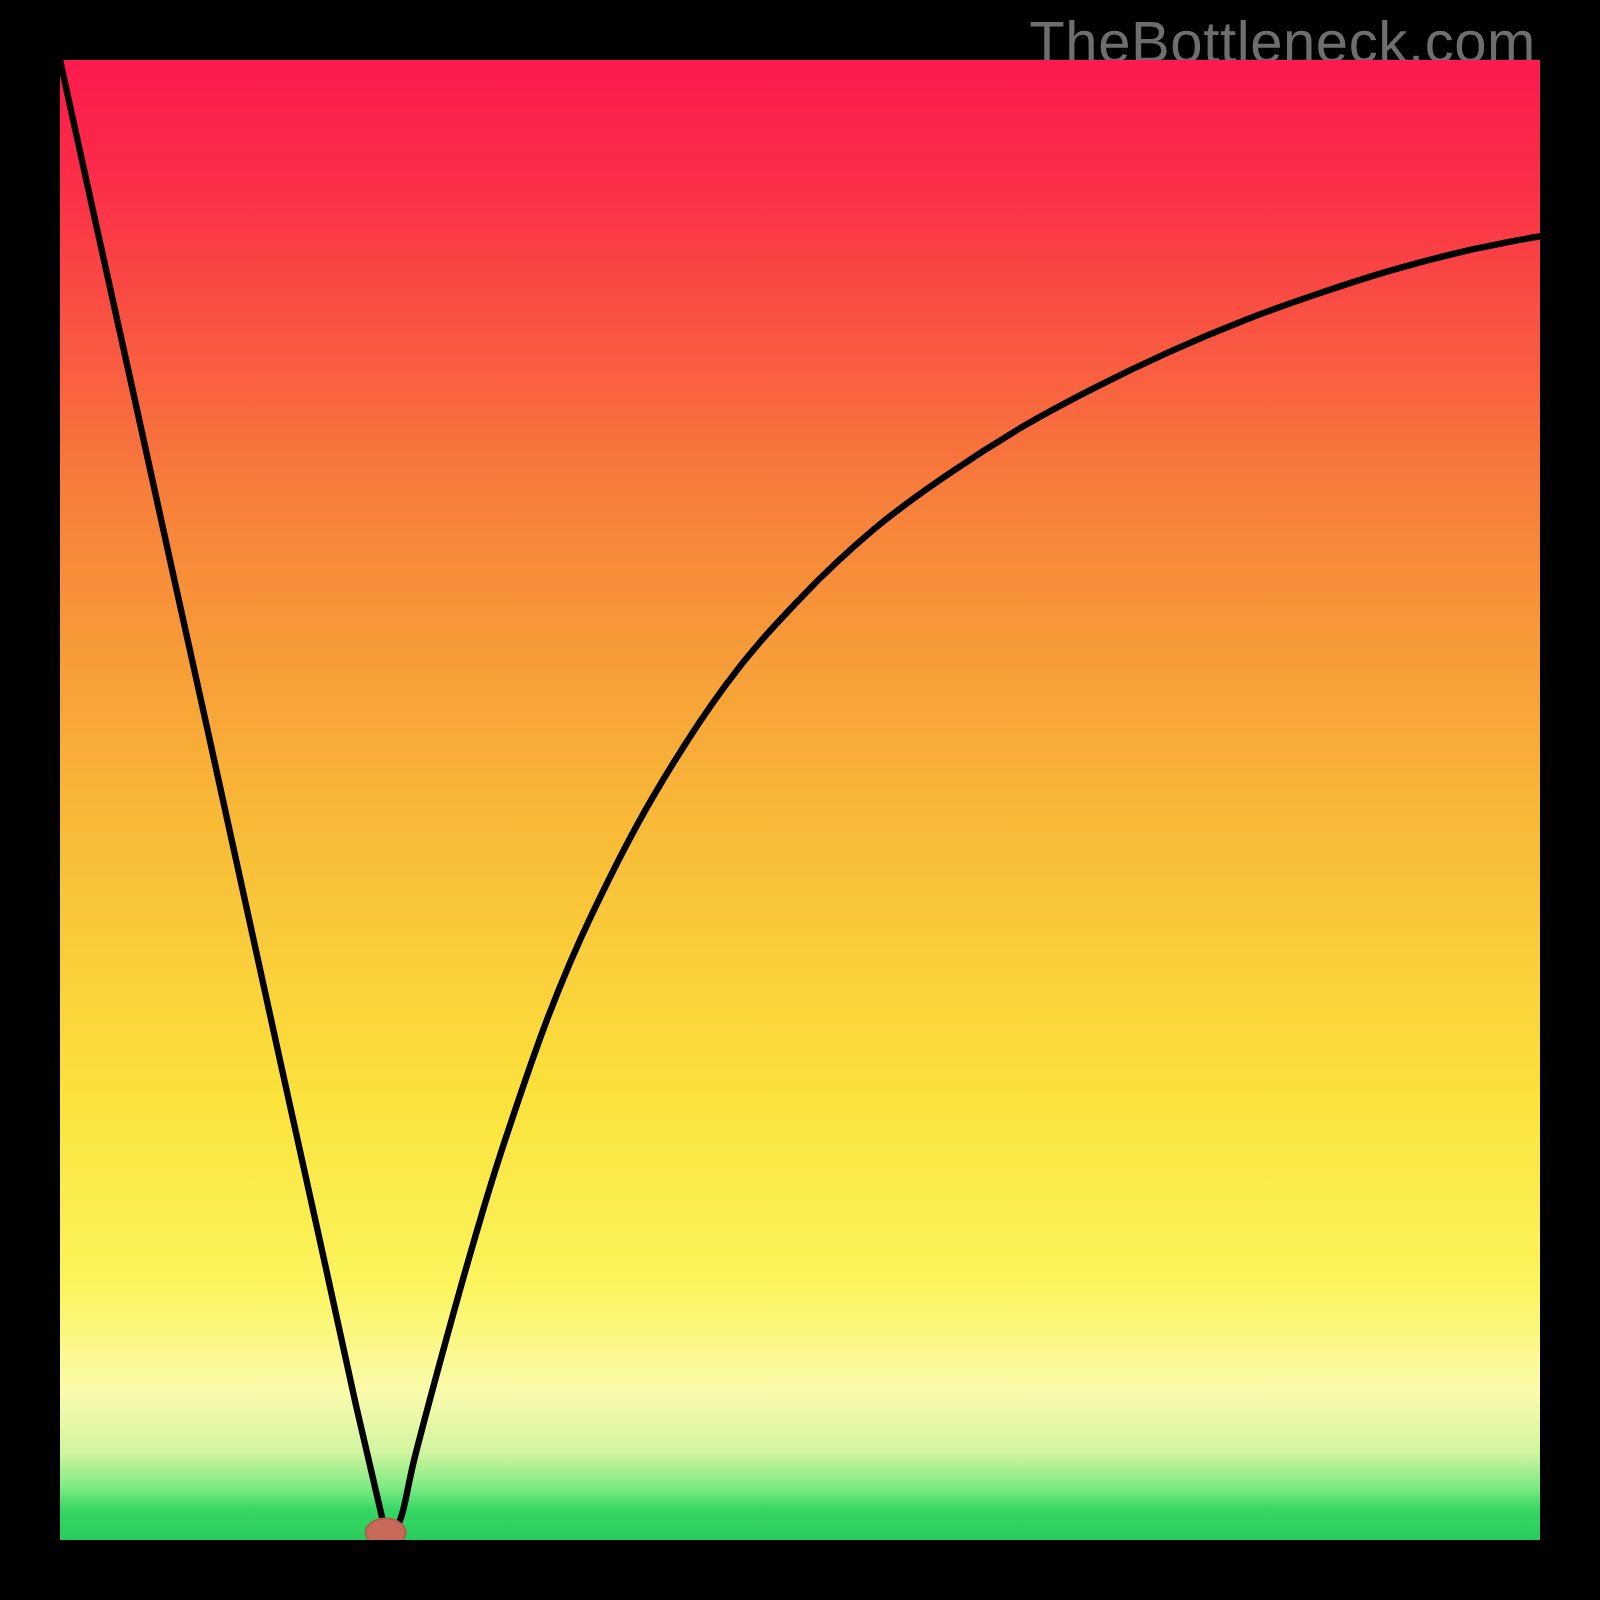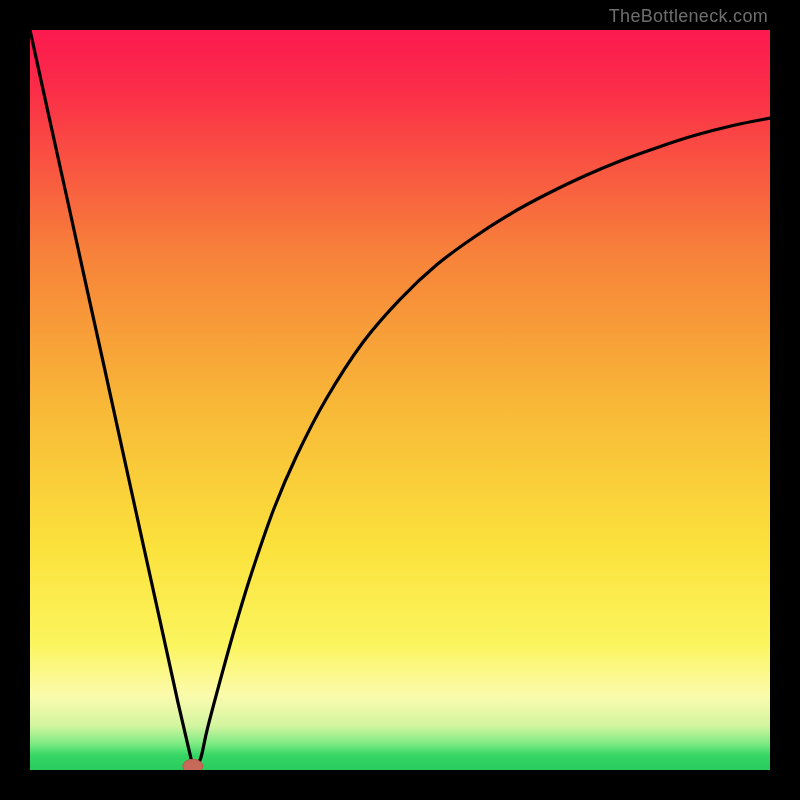--- a/index.html
+++ b/index.html
@@ -24,21 +24,21 @@
     left: 0;
     top: 0;
     width: 740px;
     height: 740px;
   }
   .watermark {
     position: absolute;
     top: 6px;
     right: 32px;
     color: #6e6e6e;
-    font-size: 18px;
+    font-size: 29px;
     font-weight: 500;
     letter-spacing: 0.3px;
   }
   svg {
     display: block;
   }
 </style>
 </head>
 <body>
 

